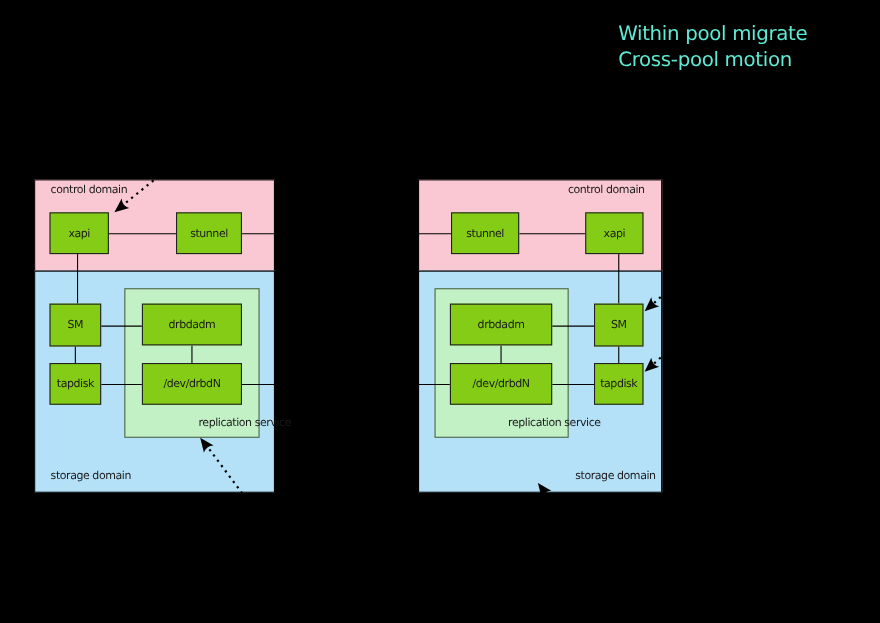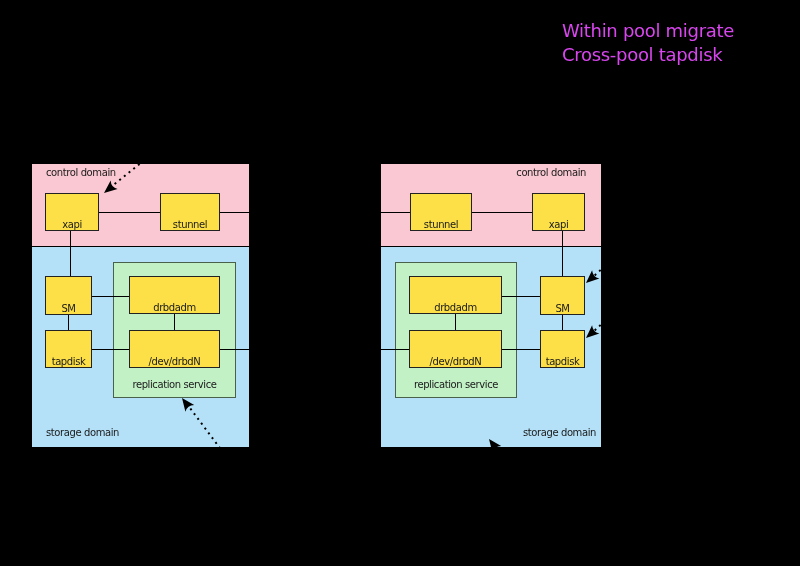--- a/index.html
+++ b/index.html
@@ -3,26 +3,26 @@
 <meta charset="utf-8">
 <style>
   html,body{margin:0;padding:0;background:#000;}
   .canvas{position:relative;width:800px;height:566px;background:#000;overflow:hidden;
           font-family:"DejaVu Sans",sans-serif;}
   .domain{position:absolute;box-sizing:border-box;border:1px solid #000;z-index:1;}
   .domain.pink{background:#f9c8d2;}
   .domain.blue{background:#b4e1f8;}
   .domain.green{background:#c3f1c6;border:1px solid #49614b;z-index:2;}
   .overlay{position:absolute;left:0;top:0;z-index:3;pointer-events:none;}
-  .node{position:absolute;box-sizing:border-box;background:#fde047;border:1px solid #222;
-        display:flex;align-items:flex-end;justify-content:center;z-index:4;
+  .node{position:absolute;box-sizing:border-box;background:#84cc16;border:1px solid #222;
+        display:flex;align-items:center;justify-content:center;z-index:4;
         font-size:10px;letter-spacing:-0.4px;color:#1a1a1a;white-space:nowrap;}
   .dlabel{position:absolute;z-index:5;font-size:10px;letter-spacing:-0.4px;color:#1a1a1a;white-space:nowrap;}
-  .dlabel.center{text-align:center;}
-  .legend{position:absolute;left:562px;top:19px;z-index:5;color:#d946ef;
+  .dlabel.center{text-align:center;padding-left:48px;}
+  .legend{position:absolute;left:562px;top:19px;z-index:5;color:#5eead4;
           font-size:18px;line-height:23.5px;letter-spacing:-0.3px;white-space:nowrap;}
 </style>
 </head>
 <body>
 
 <div class="canvas">
 
   <div class="domain pink" style="left:31px;top:163px;width:219px;height:84px;"></div>
   <div class="domain blue" style="left:31px;top:246px;width:219px;height:202px;"></div>
   <div class="domain green" style="left:113px;top:262px;width:123px;height:136px;"></div>
@@ -105,16 +105,16 @@
   <div class="node" style="left:409px;top:330px;width:93px;height:38px;">
       <span>/dev/drbdN</span>
     </div>
 
   <div class="dlabel" style="right:214px;top:167px;">control domain</div>
   <div class="dlabel" style="right:204px;top:427px;">storage domain</div>
   <div class="dlabel center" style="left:395px;top:379px;width:122px;">replication service</div>
 
   <div class="legend">
     <div>Within pool migrate</div>
-    <div>Cross-pool tapdisk</div>
+    <div>Cross-pool motion</div>
   </div>
 
 </div>
 
 </body></html>

